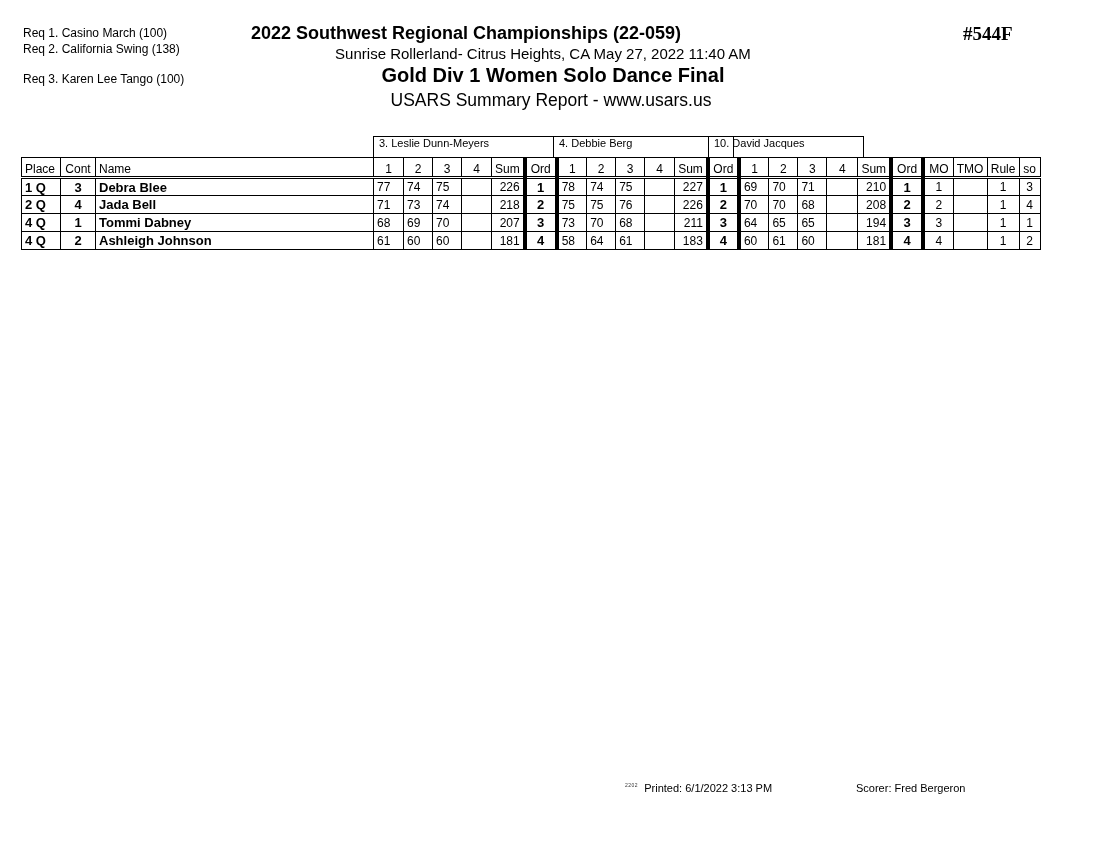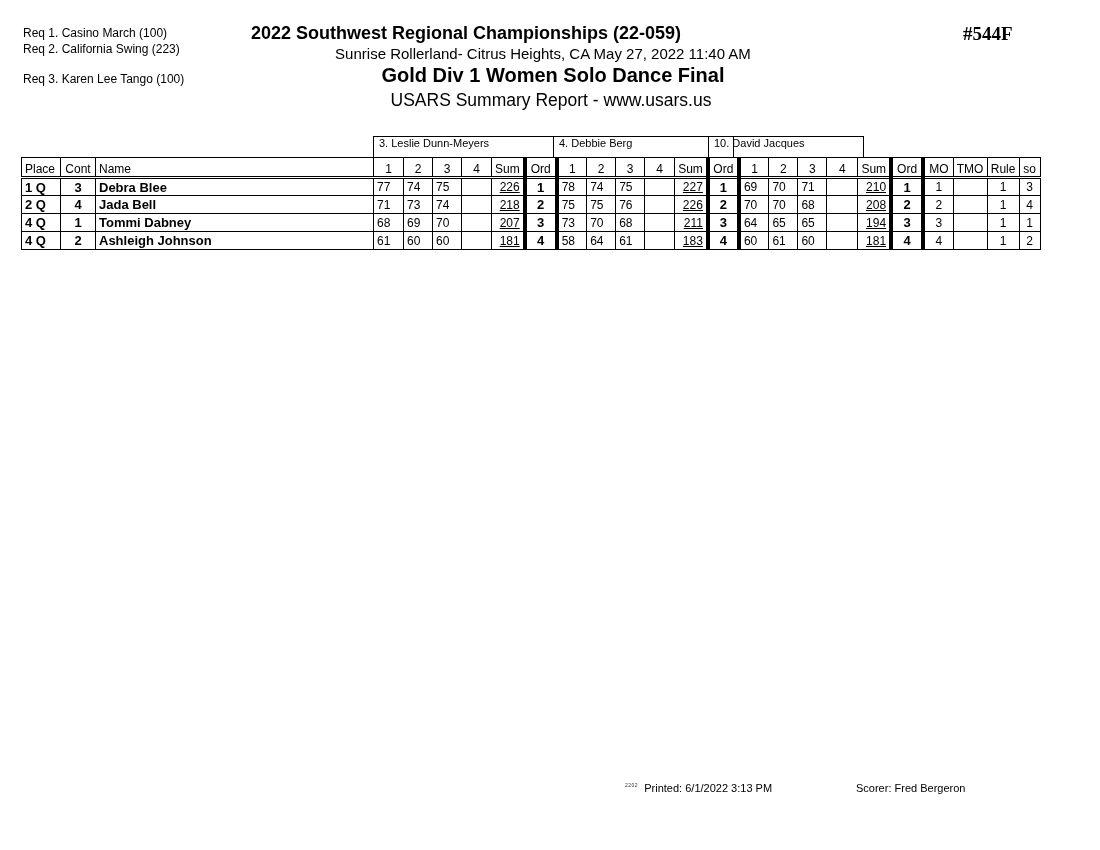--- a/index.html
+++ b/index.html
@@ -16,31 +16,31 @@
 
   .jhead { position: absolute; top: 136px; height: 21px; border: 1px solid #000; border-bottom: none;
            font-size: 11px; line-height: 13px; padding-left: 5px; box-sizing: border-box; }
   table.results { position: absolute; left: 21px; top: 157px; border-collapse: collapse; table-layout: fixed; }
   table.results td { border: 1px solid #000; font-size: 12px; height: 18px; padding: 0 3px; box-sizing: border-box;
                      white-space: nowrap; overflow: hidden; }
   table.results tr.hdr td { height: 20px; padding-top: 3px; vertical-align: bottom; }
   table.results tr.hdr { border-bottom: 3px double #000; margin-top: 20px; }
   table.results tr.hdr td { border-bottom: 3px double #000; }
   td.c { text-align: center; }
-  td.r { text-align: right; text-decoration: underline; }
+  td.r { text-align: right; }
   td.b { font-weight: bold; font-size: 13px !important; }
   td.thickR { border-right: 4px solid #000 !important; }
   .footer { top: 782px; font-size: 11px; }
   .tiny { font-size: 5px; vertical-align: super; letter-spacing: 0.5px; color: #333; }
 </style>
 </head>
 <body>
 
 <div class="abs req" style="top:25px">Req  1.  Casino March (100)</div>
-<div class="abs req" style="top:41px">Req  2.  California Swing (223)</div>
+<div class="abs req" style="top:41px">Req  2.  California Swing (138)</div>
 <div class="abs req" style="top:71px">Req  3.  Karen Lee Tango (100)</div>
 
 <div class="abs title1"><span>2022 Southwest Regional Championships (22-059)</span></div>
 <div class="abs venue">Sunrise Rollerland- Citrus Heights, CA  May 27, 2022  11:40 AM</div>
 <div class="abs event">Gold Div 1 Women Solo Dance Final</div>
 <div class="abs report">USARS Summary Report - www.usars.us</div>
 <div class="abs code">#544F</div>
 
 <div class="jhead" style="left:373px;width:181px">3.  Leslie Dunn-Meyers</div>
 <div class="jhead" style="left:553px;width:181px">4.  Debbie Berg</div>

